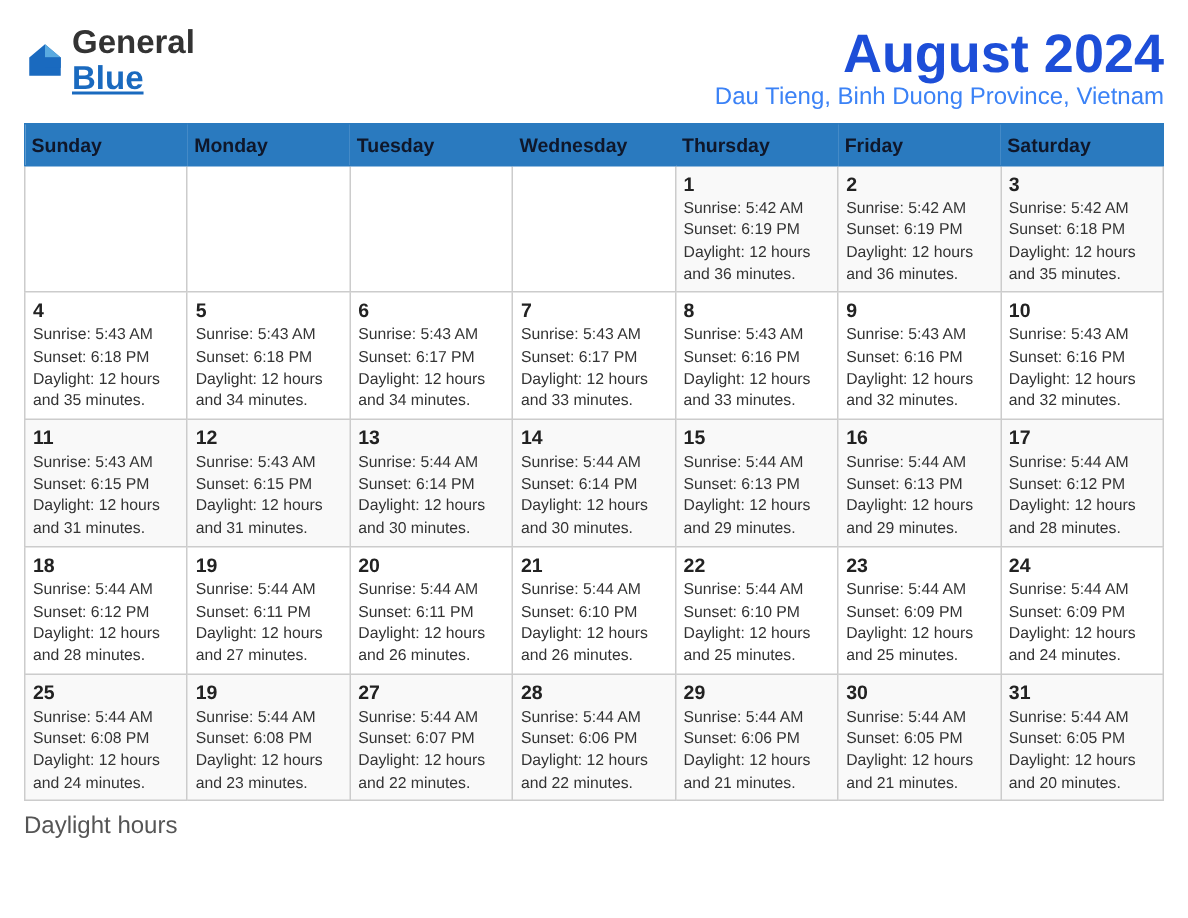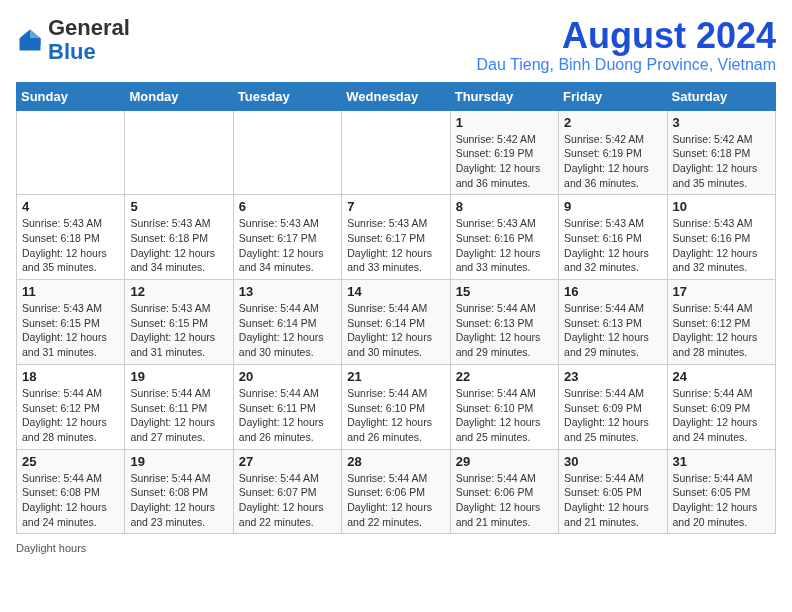--- a/index.html
+++ b/index.html
@@ -20,21 +20,21 @@
       display: flex;
       align-items: center;
       gap: 4px;
     }
     .logo-text {
       font-size: 22px;
       font-weight: bold;
       line-height: 1.1;
     }
     .logo-text .general { color: #333; }
-    .logo-text .blue { color: #1a6abf; }
+    .logo-text .blue { color: #1a6abf; text-decoration: underline; }
     .logo-icon {
       width: 28px;
       height: 28px;
     }
     .title-area {
       text-align: right;
     }
     .title-area h1 {
       font-size: 36px;
       font-weight: bold;
@@ -46,21 +46,21 @@
       font-weight: normal;
       color: #3b82f6;
     }
     .calendar {
       width: 100%;
       border-collapse: collapse;
       font-size: 11px;
     }
     .calendar thead tr th {
       background: #2a7abf;
-      color: #ffffff;
+      color: #0f172a;
       padding: 6px 4px;
       text-align: left;
       font-size: 13px;
       font-weight: bold;
       border: 1px solid #2a7abf;
     }
     .calendar tbody tr td {
       border: 1px solid #ccc;
       vertical-align: top;
       padding: 4px 5px;
@@ -84,21 +84,21 @@
     .day-info {
       color: #333;
       font-size: 10.5px;
       line-height: 1.4;
     }
     .empty-cell {
       background: #fff !important;
     }
     .footer-note {
       margin-top: 8px;
-      font-size: 11px;
+      font-size: 16px;
       color: #555;
     }
   </style>
 </head>
 <body>
 
 <div class="header-area">
   <div class="logo">
     <svg class="logo-icon" viewBox="0 0 32 32">
       <polygon points="16,4 28,14 28,28 4,28 4,14" fill="#1a6abf"></polygon>

